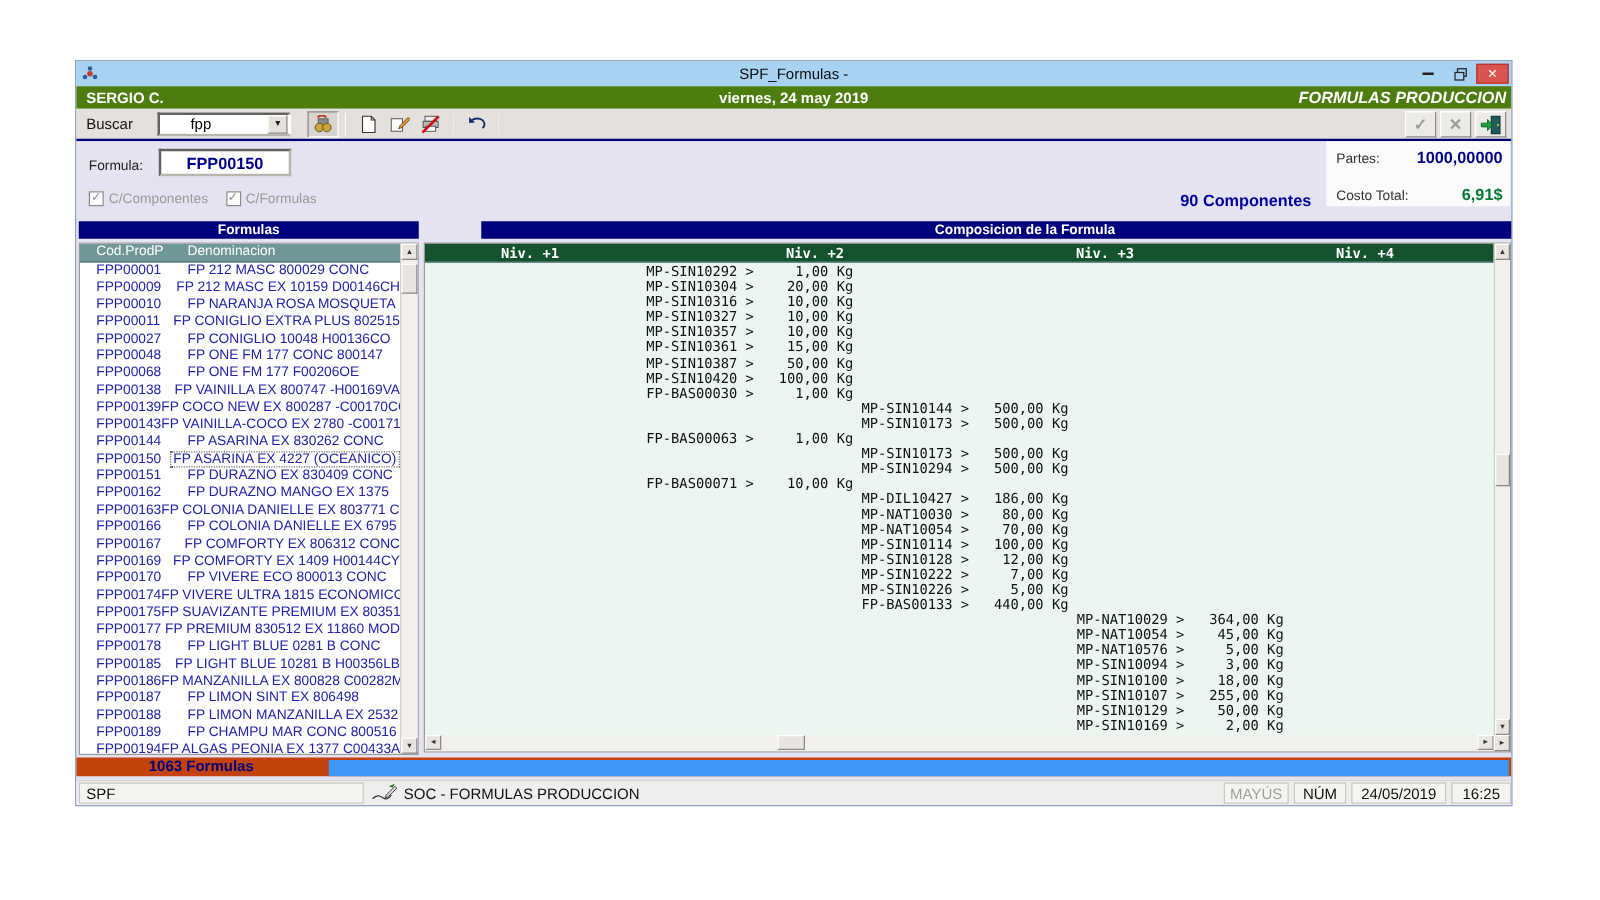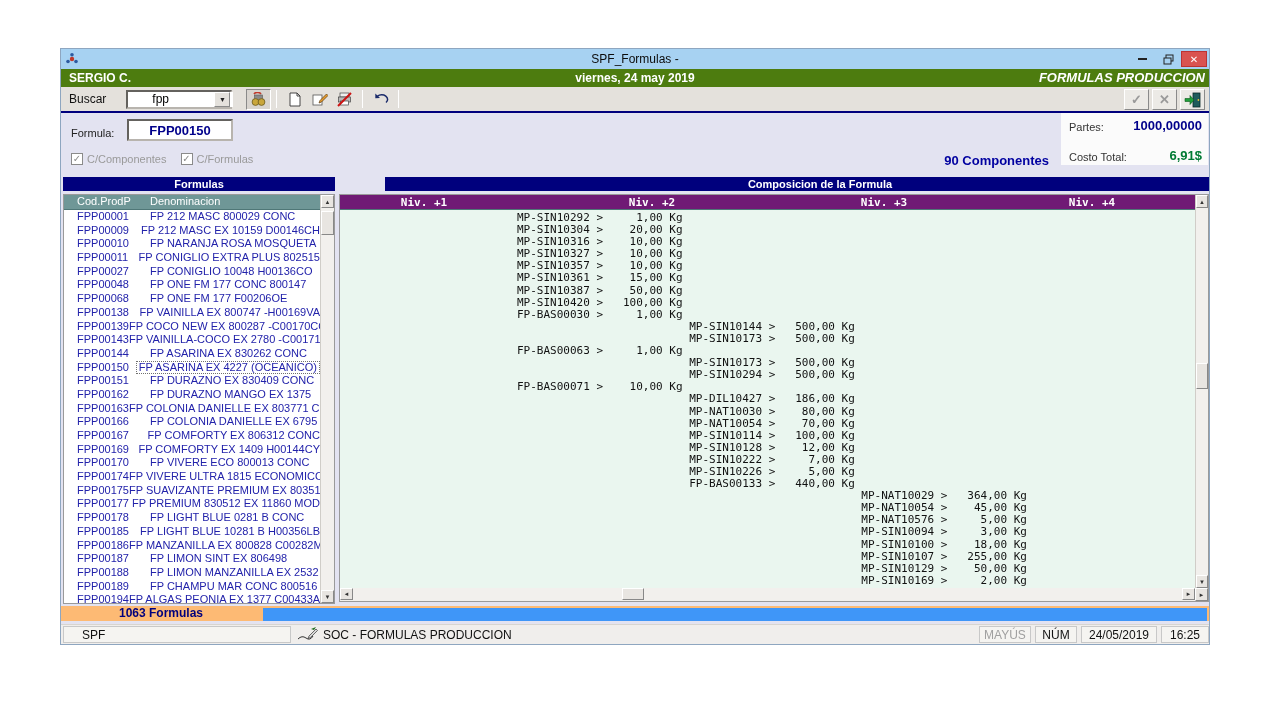--- a/index.html
+++ b/index.html
@@ -83,46 +83,46 @@
   .sb-v { width:14px; background:#f2f0ed; border-left:1px solid #d0cdc8; position:relative; }
   .sb-btn { position:absolute; width:13px; height:13px; background:#e8e5e1; border:1px solid;
             border-color:#fff #888 #888 #fff; font-size:6px; color:#333; display:flex;
             align-items:center; justify-content:center; }
   .sb-thumb { position:absolute; width:13px; background:#e8e5e1; border:1px solid;
               border-color:#fff #888 #888 #fff; }
 
   
   #comp-panel { position:absolute; left:278px; top:145px; width:870px; height:408px; background:#eaf6ef;
                 border:1px solid #9a9a9a; }
-  #comp-header { position:absolute; left:0; top:0; right:13px; height:15px; background:#701a75;
+  #comp-header { position:absolute; left:0; top:0; right:13px; height:15px; background:#14532d;
                  border-bottom:1px solid #4f7777; }
   .niv { position:absolute; top:1px; transform:translateX(-50%); color:#fff; font-size:11px;
          font-weight:bold; font-family:"DejaVu Sans Mono",monospace; white-space:pre; }
   #comp-rows { position:absolute; left:0; right:13px; top:15px; bottom:13px; overflow:hidden;
                padding-left:177px; padding-top:2px; }
   .comp-row { font-family:"DejaVu Sans Mono",monospace; font-size:11px; line-height:12.1px;
               color:#111; white-space:pre; }
   #comp-vscroll { position:absolute; right:0; top:0; bottom:13px; width:13px; background:#f2f0ed; }
   #comp-hscroll { position:absolute; left:0; right:13px; bottom:0; height:13px; background:#f2f0ed; }
   #comp-corner { position:absolute; right:0; bottom:0; width:13px; height:13px; background:#e8e5e1;
                  border:1px solid; border-color:#fff #888 #888 #fff; font-size:6px; color:#333;
                  display:flex; align-items:center; justify-content:center; }
 
   
-  #footer-strip { position:absolute; left:0; top:557px; width:100%; height:15px; background:#fdba74; }
+  #footer-strip { position:absolute; left:0; top:557px; width:100%; height:15px; background:#c2410c; }
   #count-label { position:absolute; left:0; width:200px; text-align:center; font-size:12px;
                  font-weight:bold; color:#00007d; top:0; }
   #blue-bar { position:absolute; left:202px; right:2px; top:2px; height:13px; background:#3f96f8; }
 
   
   #statusbar { position:absolute; left:0; top:575px; width:100%; height:20px; background:#f0eeec;
                border-top:1px solid #d8d5d0; font-size:12px; color:#111; }
   .sb-panel { position:absolute; top:1px; height:17px; background:#f5f4f1; border:1px solid #c8c8c8;
               display:flex; align-items:center; }
-  #sb-spf { left:2px; width:228px; padding-left:18px; }
+  #sb-spf { left:2px; width:228px; padding-left:5px; }
   #sb-msg-icon { position:absolute; left:236px; top:2px; width:22px; height:15px; }
   #sb-msg { position:absolute; left:262px; top:3px; }
   #sb-caps { left:918px; width:52px; justify-content:center; color:#a0a0a0; }
   #sb-num  { left:974px; width:42px; justify-content:center; }
   #sb-date { left:1020px; width:76px; justify-content:center; }
   #sb-time { left:1100px; width:48px; justify-content:center; }
 </style>
 </head>
 <body>
 

